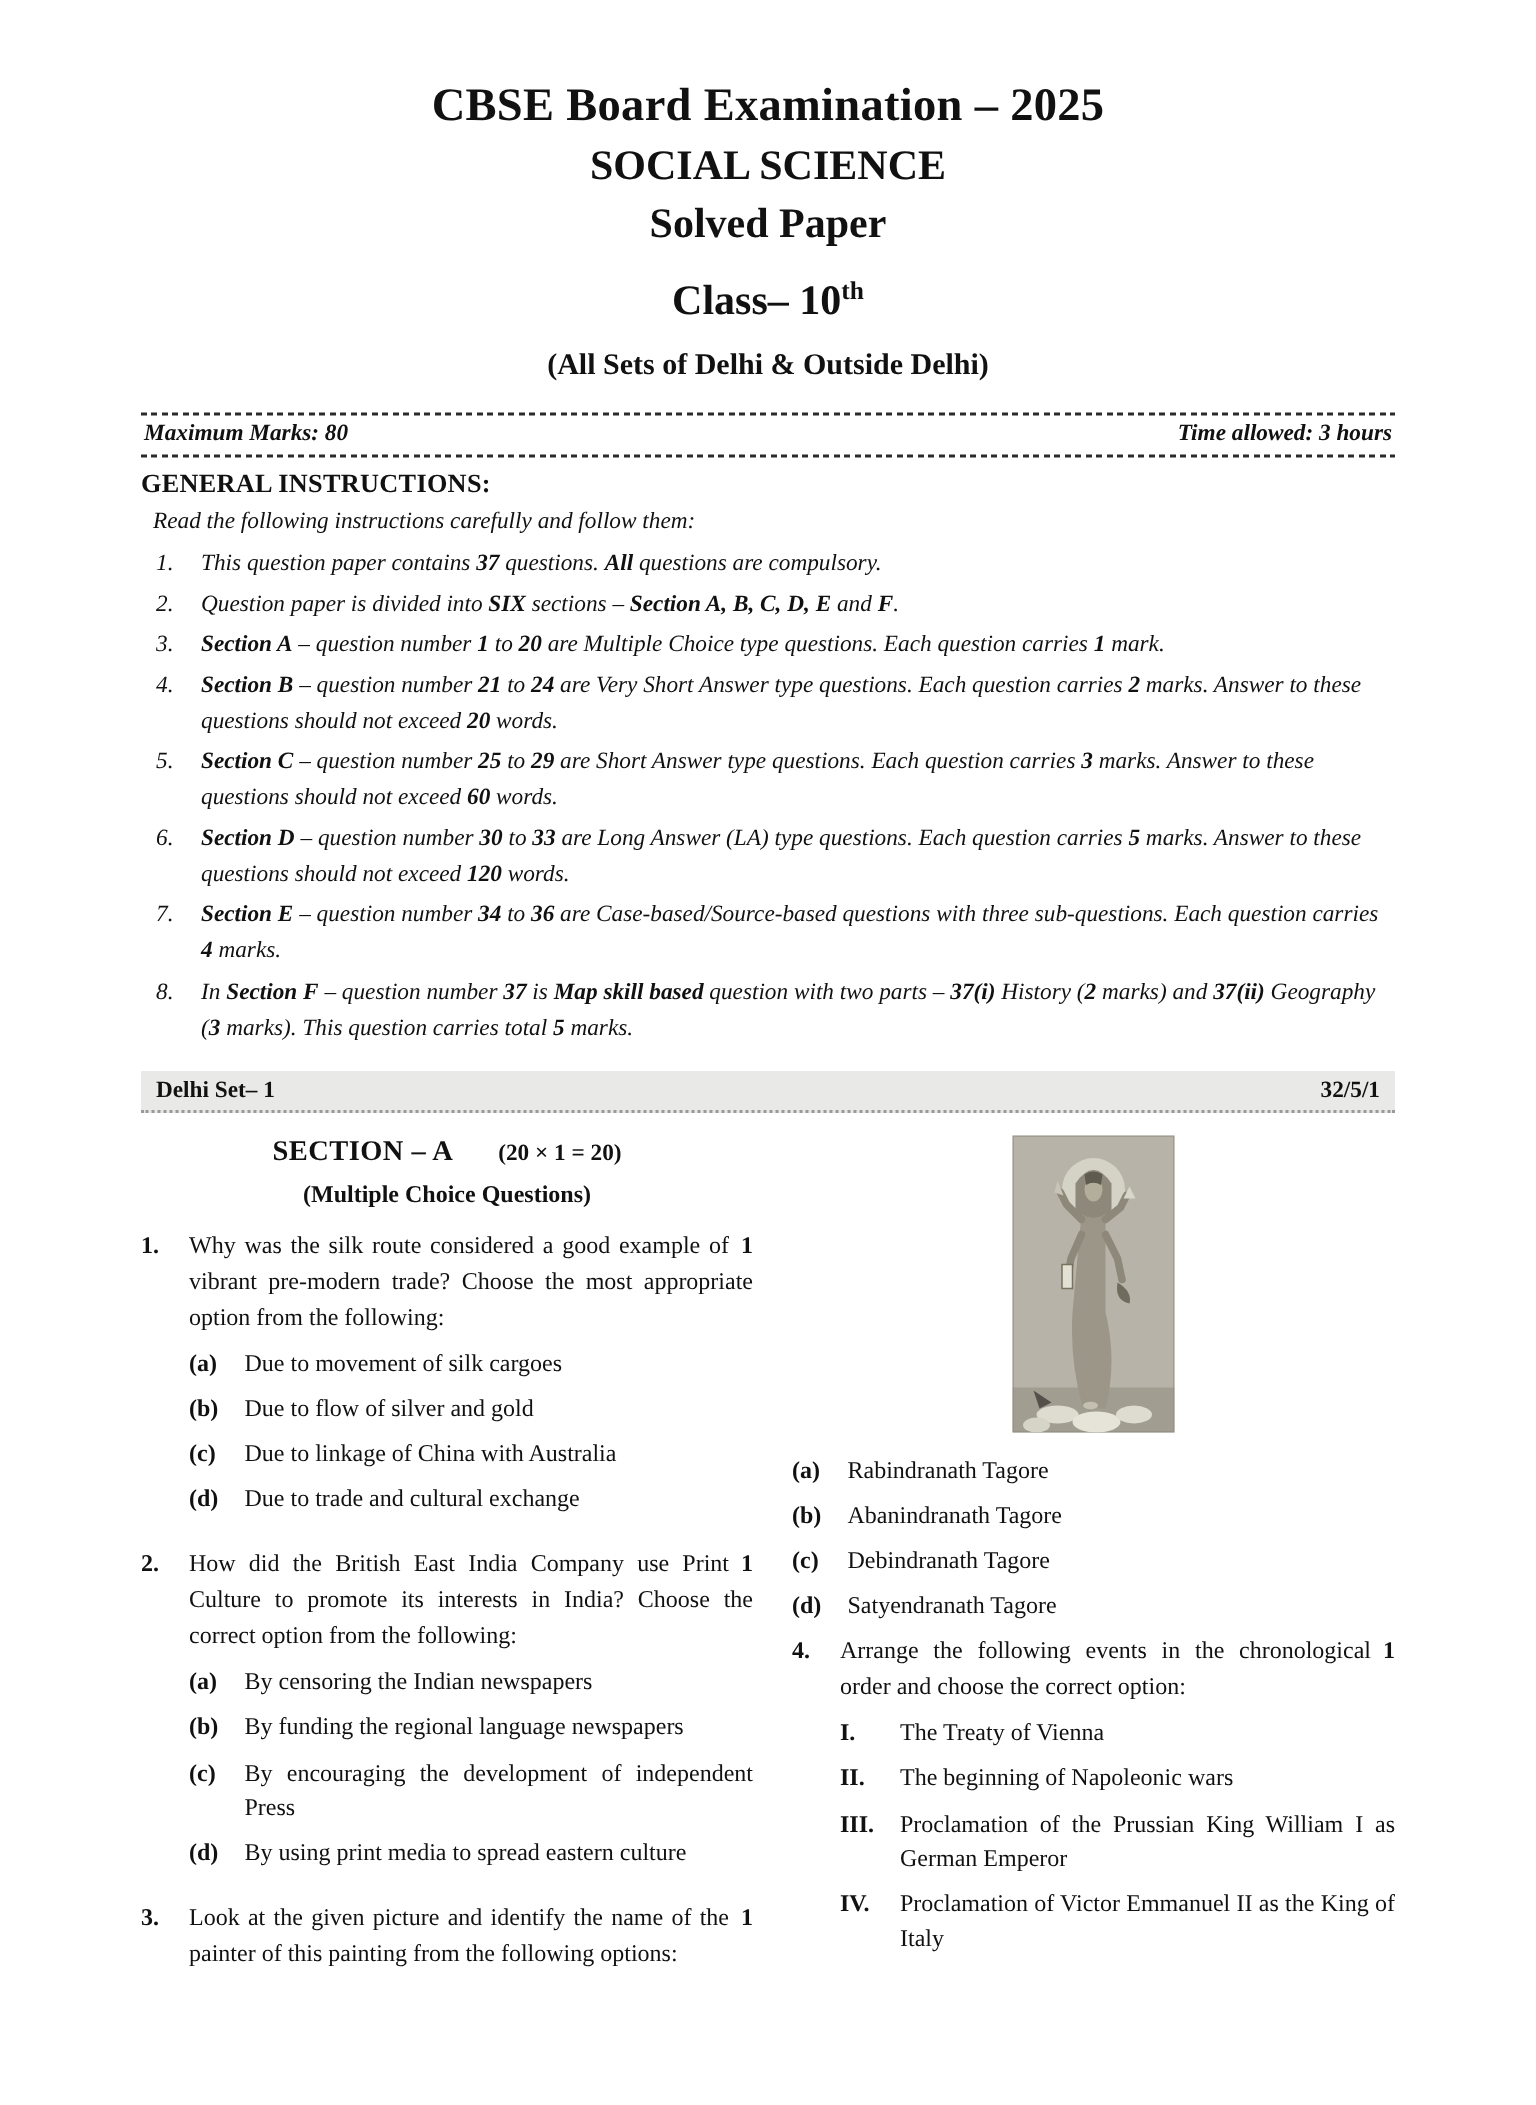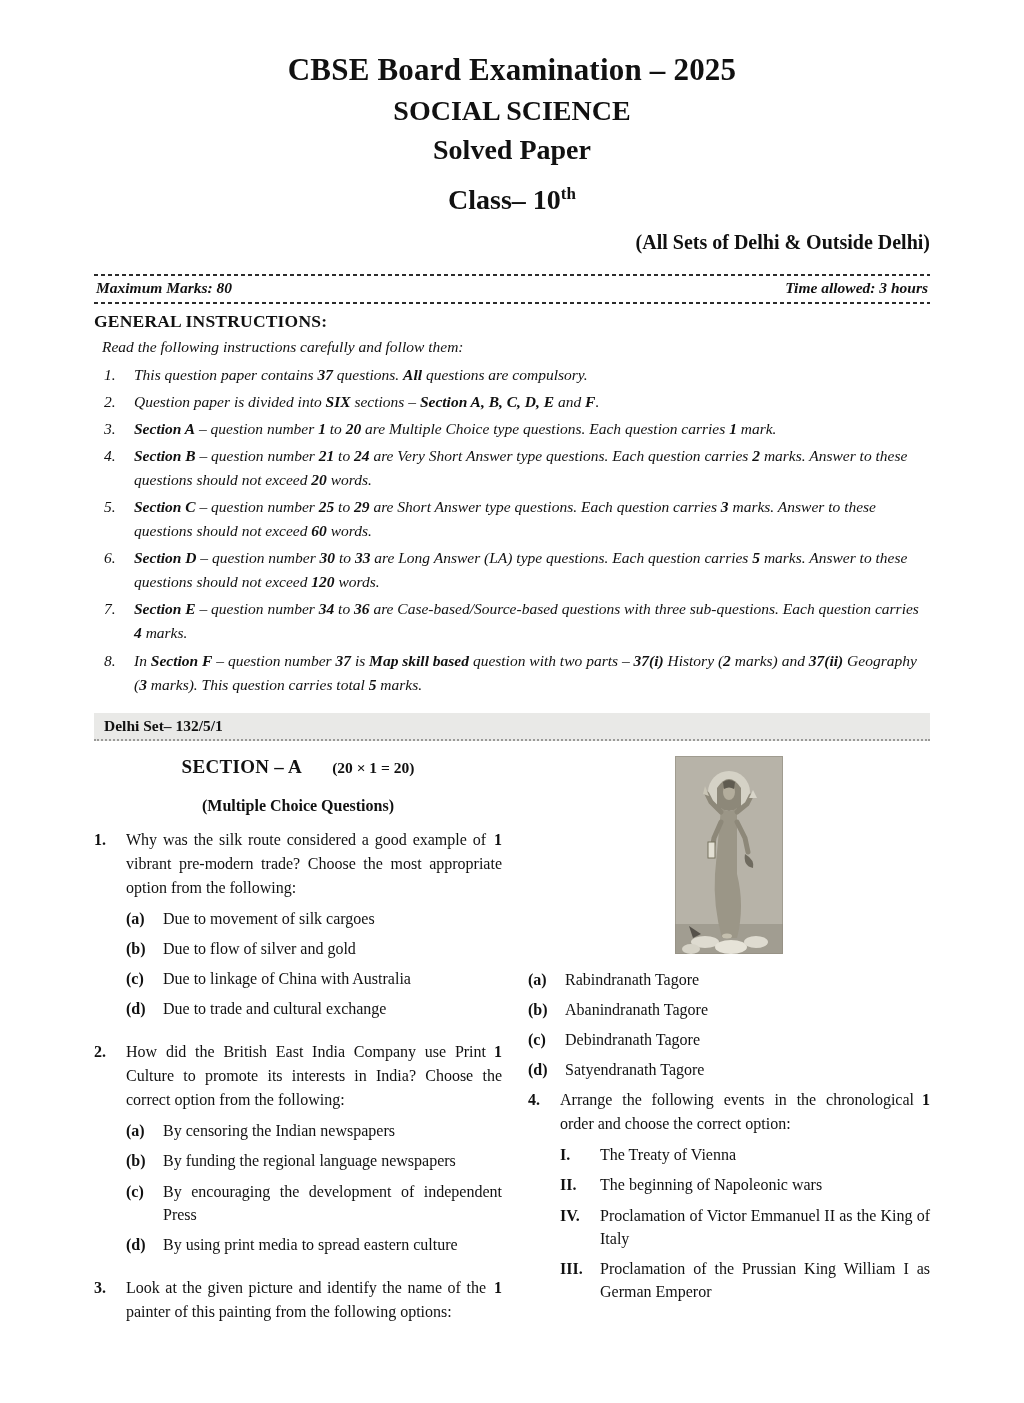--- a/index.html
+++ b/index.html
@@ -13,21 +13,21 @@
   }
   .content { margin:0 94px; }
 
   
   .title-block { text-align:center; padding-top:52px; }
   .t1 { font-size:31px; font-weight:bold; letter-spacing:.2px; }
   .t2 { font-size:28px; font-weight:bold; margin-top:7px; }
   .t3 { font-size:28px; font-weight:bold; margin-top:7px; }
   .t4 { font-size:28px; font-weight:bold; margin-top:18px; }
   .t4 sup { font-size:17px; }
-  .subtitle { font-size:20px; font-weight:bold; margin-top:15px;text-align:right; }
+  .subtitle { font-size:20px; font-weight:bold; margin-top:15px; }
 
   
   .dashline {
     height:2px;
     background:repeating-linear-gradient(90deg,#2b2b2b 0 4px,transparent 4px 7px);
   }
   .dl-1 { margin-top:20px; }
   .dl-2 { margin-top:2px; }
 
   .meta-row {
@@ -45,35 +45,35 @@
     line-height:1.55; margin-bottom:3px;
   }
   .instr-num { width:30px; flex-shrink:0; margin-left:10px; }
   .instr-body { flex:1; }
   .bd { font-weight:bold; }
 
   
   .set-bar {
     margin-top:16px;
     background:#e9e9e7;
-    display:flex; justify-content:flex-start; align-items:center;
+    display:flex; justify-content:space-between; align-items:center;
     font-size:15.5px; font-weight:bold;
     padding:4px 10px 4px 10px;
     border-bottom:2px dotted #9a9a98;
   }
 
   
   .columns { display:flex; gap:26px; margin-top:13px; }
   .col-left { width:408px; flex-shrink:0; }
   .col-right { width:402px; flex-shrink:0; }
 
   .section-head { text-align:center; margin-top:2px; white-space:nowrap; }
   .sec-title { font-size:19px; font-weight:bold; letter-spacing:.3px; }
   .sec-marks { font-size:15.5px; font-weight:bold; margin-left:30px; }
-  .sec-sub { text-align:center; font-size:16px; font-weight:bold; margin-top:19px; }
+  .sec-sub { text-align:center; font-size:16px; font-weight:bold; margin-top:9px; }
 
   .question { display:flex; margin-top:13px; font-size:16px; line-height:1.5; }
   .qnum { width:32px; flex-shrink:0; font-weight:bold; }
   .qbody { flex:1; }
   .qtext { text-align:justify; }
   .qmarks { float:right; font-weight:bold; margin-left:8px; }
   .options { margin-top:7px; }
   .option { display:flex; margin-bottom:7px; font-size:16px; line-height:1.45; }
   .opt-label { width:37px; flex-shrink:0; font-weight:bold; }
   .opt-text { flex:1; text-align:justify; }
@@ -267,26 +267,26 @@
           <div class="options">
             <div class="option roman">
                 <span class="opt-label">I.</span>
                 <span class="opt-text">The Treaty of Vienna</span>
               </div>
             <div class="option roman">
                 <span class="opt-label">II.</span>
                 <span class="opt-text">The beginning of Napoleonic wars</span>
               </div>
             <div class="option roman">
+                <span class="opt-label">III.</span>
+                <span class="opt-text">Proclamation of the Prussian King William I as German Emperor</span>
+              </div>
+            <div class="option roman">
                 <span class="opt-label">IV.</span>
                 <span class="opt-text">Proclamation of Victor Emmanuel II as the King of Italy</span>
               </div>
-            <div class="option roman">
-                <span class="opt-label">III.</span>
-                <span class="opt-text">Proclamation of the Prussian King William I as German Emperor</span>
-              </div>
           </div>
         </div>
       </div>
     </div>
 
   </div>
 </div>
 
 </body></html>

